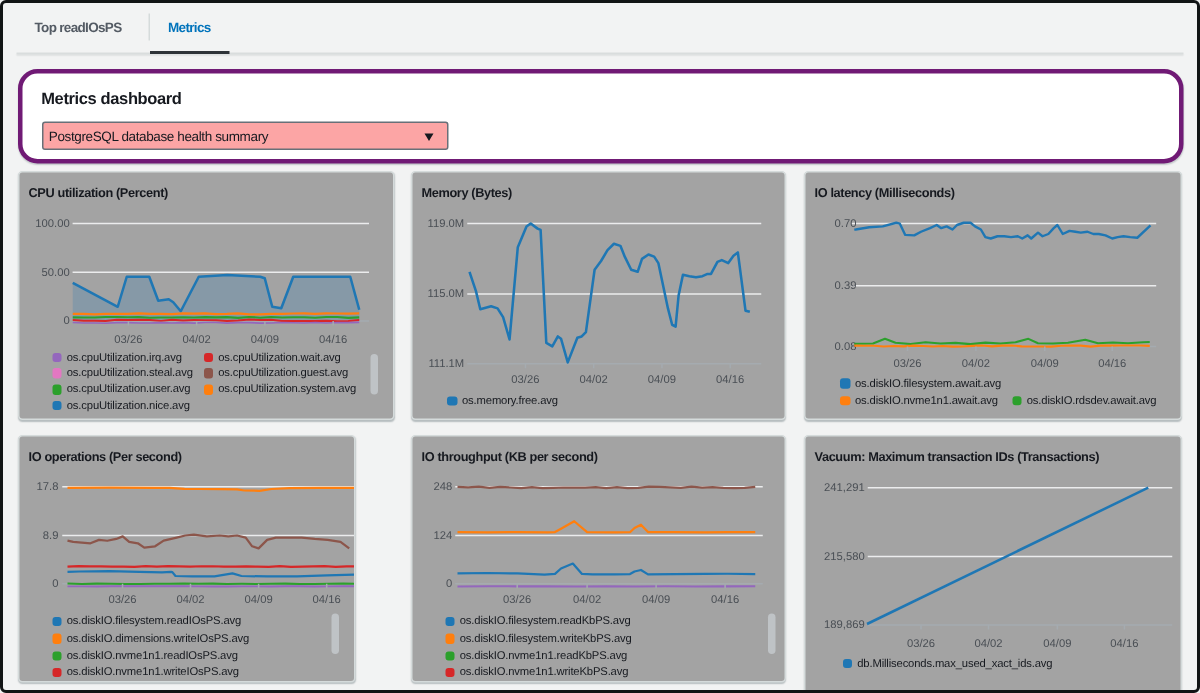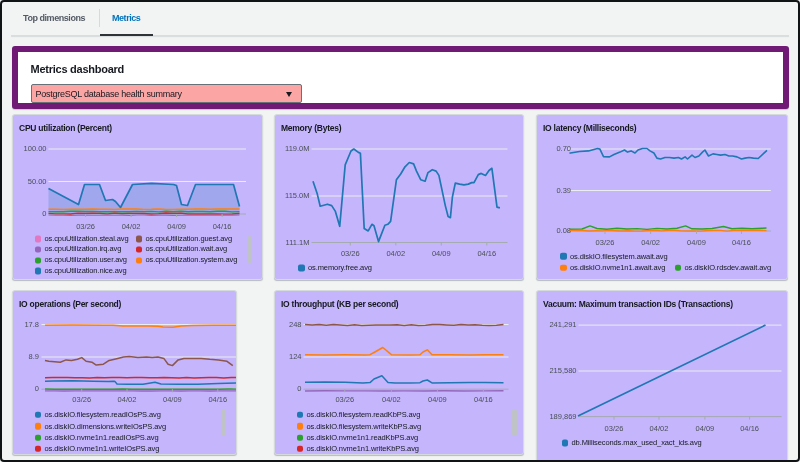--- a/index.html
+++ b/index.html
@@ -3,39 +3,39 @@
 *{margin:0;padding:0;box-sizing:border-box}
 html,body{width:800px;height:462px;overflow:hidden}
 body{font-family:"Liberation Sans",sans-serif;background:#fff;position:relative}
 .frame{position:absolute;inset:0;background:#f2f3f3;overflow:hidden}
 .bord{position:absolute;inset:0;border:2px solid #111415;border-radius:4px;z-index:60;pointer-events:none}
 .tabbar-line{position:absolute;left:11px;right:11px;top:35px;height:1px;background:#d9dddd;box-shadow:0 1px 1px rgba(0,28,36,.12)}
 .tab1{position:absolute;left:23px;top:12.5px;font-size:9px;font-weight:bold;color:#545b64;letter-spacing:-.45px}
 .tab2{position:absolute;left:112px;top:12.5px;font-size:9px;font-weight:bold;color:#0073bb;letter-spacing:-.45px}
 .tabdiv{position:absolute;left:99px;top:9px;width:1px;height:18px;background:#d5dbdb}
 .underline{position:absolute;left:100px;top:33.5px;width:53px;height:2px;background:#2e3338}
-.panel{position:absolute;left:11.5px;top:45.5px;width:777px;height:63px;background:#fff;border:6px solid #701a75;border-radius:3px;box-shadow:0 1px 1px rgba(0,28,36,.2)}
+.panel{position:absolute;left:11.5px;top:45.5px;width:777px;height:63px;background:#fff;border:3px solid #701a75;border-radius:13px;box-shadow:0 1px 1px rgba(0,28,36,.2)}
 .ph{position:absolute;left:13px;top:11px;font-size:11px;font-weight:bold;color:#16191f;letter-spacing:-.25px}
 .dd{position:absolute;left:13px;top:32px;width:271px;height:19px;background:#fca5a5;border:1px solid #687078;border-radius:2px}
 .ddt{position:absolute;left:4px;top:0.5px;height:19px;line-height:19px;font-size:9px;color:#16191f;letter-spacing:-.25px}
 .dda{position:absolute;right:8.5px;top:7px;width:0;height:0;border-left:3.8px solid transparent;border-right:3.8px solid transparent;border-top:5px solid #16191f}
-.card{position:absolute;background:#c4b5fd;border:1px solid #d5dbdb;border-radius:3px;box-shadow:0 1px 1px rgba(0,28,36,.25);overflow:hidden}
+.card{position:absolute;background:#a3a3a3;border:1px solid #d5dbdb;border-radius:3px;box-shadow:0 1px 1px rgba(0,28,36,.25);overflow:hidden}
 .ct{position:absolute;left:6.5px;top:8px;font-size:8.5px;font-weight:bold;color:#16191f;letter-spacing:-.25px}
 svg text{font-family:"Liberation Sans",sans-serif}
 .legend{position:absolute;left:0;right:0;overflow:hidden}
 .lrow{height:10.7px;line-height:10.7px;white-space:nowrap}
 .sq{display:inline-block;width:6.5px;height:6.5px;border-radius:2px;vertical-align:middle;margin-right:3.5px}
 .lrow{position:relative}
 .li{position:absolute;top:50%;transform:translateY(-50%);white-space:nowrap}
 .lt{font-size:7.5px;color:#16191f;vertical-align:middle;letter-spacing:-.1px}
 .scroll{position:absolute;width:5px;border-radius:2.5px;background:#bfc3c6}
 </style></head><body>
 <div class="frame">
   <div class="bord"></div>
-  <div class="tab1">Top dimensions</div>
+  <div class="tab1">Top readIOsPS</div>
   <div class="tab2">Metrics</div>
   <div class="tabdiv"></div>
   <div class="tabbar-line"></div>
   <div class="underline"></div>
   <div class="panel">
     <div class="ph">Metrics dashboard</div>
     <div class="dd">
         <span class="ddt">PostgreSQL database health summary</span>
         <span class="dda"></span>
       </div>
@@ -59,26 +59,26 @@
         <line x1="118.1" y1="99.0" x2="118.1" y2="102.0" stroke="#a5abb0" stroke-width="1"></line>
         <line x1="163.6" y1="99.0" x2="163.6" y2="102.0" stroke="#a5abb0" stroke-width="1"></line>
         <line x1="209.1" y1="99.0" x2="209.1" y2="102.0" stroke="#a5abb0" stroke-width="1"></line>
         <text x="72.6" y="113.5" text-anchor="middle" font-size="7.5" fill="#4a4f55">03/26</text>
         <text x="118.1" y="113.5" text-anchor="middle" font-size="7.5" fill="#4a4f55">04/02</text>
         <text x="163.6" y="113.5" text-anchor="middle" font-size="7.5" fill="#4a4f55">04/09</text>
         <text x="209.1" y="113.5" text-anchor="middle" font-size="7.5" fill="#4a4f55">04/16</text>
       </svg>
       <div class="legend" style="top:118.8px;bottom:0">
         <div class="lrow" style="height:10.7px;line-height:10.7px">
+          <span class="li" style="left:22px"><span class="sq" style="background:#9467bd"></span><span class="lt">os.cpuUtilization.irq.avg</span></span>
+          <span class="li" style="left:123px"><span class="sq" style="background:#d62728"></span><span class="lt">os.cpuUtilization.wait.avg</span></span>
+        </div>
+        <div class="lrow" style="height:10.7px;line-height:10.7px">
           <span class="li" style="left:22px"><span class="sq" style="background:#e377c2"></span><span class="lt">os.cpuUtilization.steal.avg</span></span>
           <span class="li" style="left:123px"><span class="sq" style="background:#8c564b"></span><span class="lt">os.cpuUtilization.guest.avg</span></span>
-        </div>
-        <div class="lrow" style="height:10.7px;line-height:10.7px">
-          <span class="li" style="left:22px"><span class="sq" style="background:#9467bd"></span><span class="lt">os.cpuUtilization.irq.avg</span></span>
-          <span class="li" style="left:123px"><span class="sq" style="background:#d62728"></span><span class="lt">os.cpuUtilization.wait.avg</span></span>
         </div>
         <div class="lrow" style="height:10.7px;line-height:10.7px">
           <span class="li" style="left:22px"><span class="sq" style="background:#2ca02c"></span><span class="lt">os.cpuUtilization.user.avg</span></span>
           <span class="li" style="left:123px"><span class="sq" style="background:#ff7f0e"></span><span class="lt">os.cpuUtilization.system.avg</span></span>
         </div>
         <div class="lrow" style="height:10.7px;line-height:10.7px">
           <span class="li" style="left:22px"><span class="sq" style="background:#1f77b4"></span><span class="lt">os.cpuUtilization.nice.avg</span></span>
         </div>
       </div>
       <div class="scroll" style="right:10px;top:121px;height:27.5px"></div>

